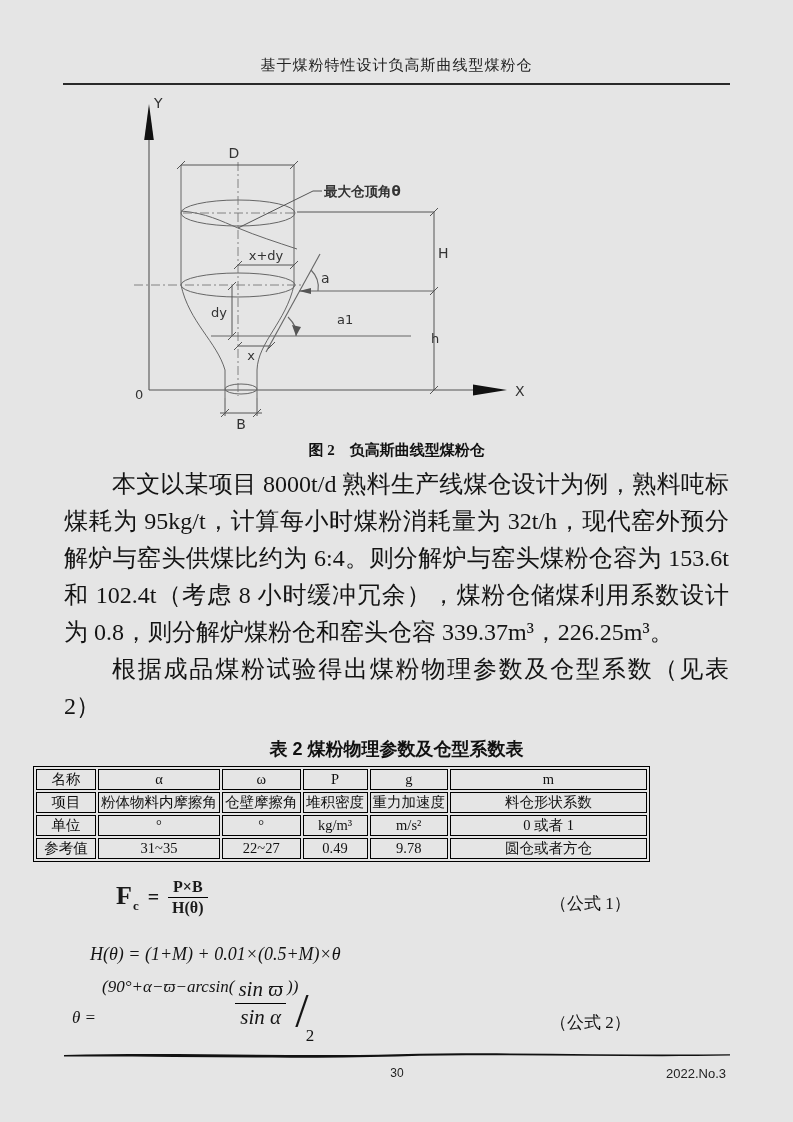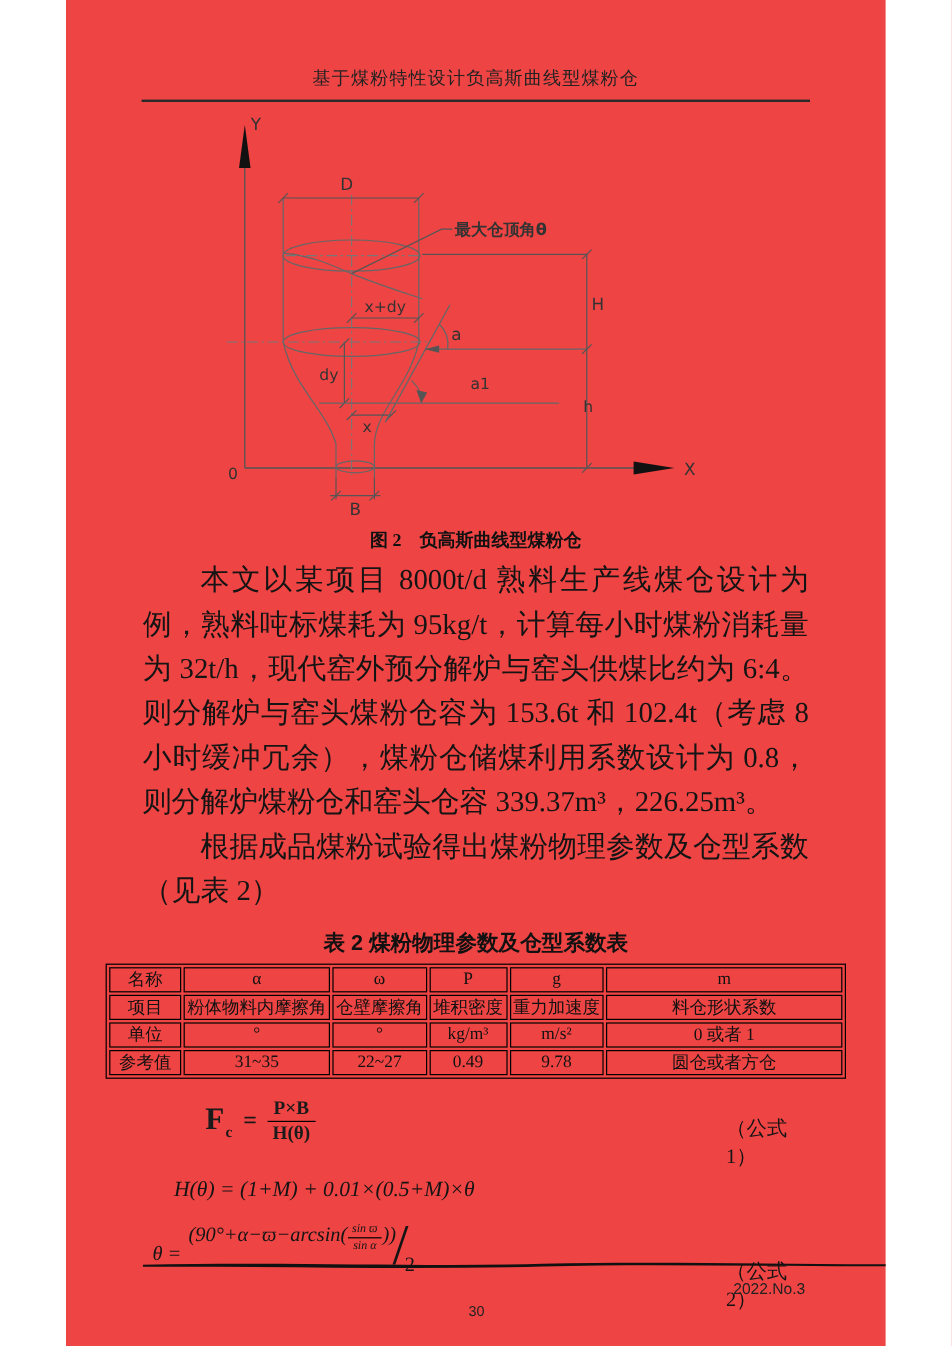--- a/index.html
+++ b/index.html
@@ -1,17 +1,17 @@
 <!DOCTYPE html>
 <html><head>
 <meta charset="utf-8">
 <style>
   html,body{margin:0;padding:0;background:#fff;}
   .page{
-    position:relative;width:683px;height:1122px;background:#ef4444;margin:0 auto;
+    position:relative;width:793px;height:1122px;background:#e5e5e5;margin:0 auto;
     font-family:"Liberation Serif","DejaVu Serif",serif;color:#1a1a1a;overflow:hidden;
   }
   
   .hdr{margin:0 63px;padding-top:56px;border-bottom:2px solid #2a2a2a;}
   .hdr-title{text-align:center;font-size:15px;letter-spacing:1px;padding-bottom:8px;color:#222;}
   
   .fig-svg{display:block;margin:5px 0 0 121px;}
   .fig-svg text{font-family:"DejaVu Sans","Liberation Sans",sans-serif;fill:#333;}
   .fig-caption{text-align:center;font-weight:bold;font-size:15px;margin-top:6px;color:#111;}
   
@@ -40,31 +40,31 @@
   .frac .num{padding:0 5px 1px 5px;border-bottom:1.6px solid #000;}
   .frac .den{padding:1px 5px 0 5px;}
   .ftag{position:absolute;left:486px;top:14px;font-size:17px;color:#141414;}
   .hformula{margin:14px 64px 0 64px;padding-left:26px;font-size:18px;
     font-family:"Liberation Serif",serif;font-style:italic;color:#141414;}
   .formula2-row{position:relative;margin:12px 64px 0 64px;height:70px;}
   .f2-wrap{position:absolute;left:8px;top:0;display:flex;align-items:center;
     font-family:"Liberation Serif",serif;font-style:italic;font-size:17px;color:#141414;}
   .f2-lhs{margin-right:6px;align-self:center;padding-top:14px;}
   .f2-num{display:inline-flex;align-items:flex-start;margin-bottom:14px;}
-  .ifrac{display:inline-flex;flex-direction:column;align-items:center;font-size:10px;margin:0 1px;}
+  .ifrac{display:inline-flex;flex-direction:column;align-items:center;font-size:21px;margin:0 1px;}
   .ifrac .num{padding:0 3px 1px 3px;border-bottom:1.3px solid #000;}
   .ifrac .den{padding:1px 3px 0 3px;}
   .f2-slash{font-style:normal;font-size:48px;font-weight:400;line-height:48px;margin:0 -3px;color:#141414;}
   .f2-den{align-self:flex-end;margin-bottom:-2px;font-style:normal;}
   .ftag2{position:absolute;left:486px;top:34px;font-size:17px;color:#141414;}
   
   .footer{position:absolute;left:64px;right:63px;top:1046px;}
   .footer-nums{position:relative;height:20px;margin-top:2px;
     font-family:"Liberation Sans","DejaVu Sans",sans-serif;}
-  .page-num{position:absolute;left:0;right:0;text-align:center;font-size:12px;color:#222;margin-top:20px;}
+  .page-num{position:absolute;left:0;right:0;text-align:center;font-size:12px;color:#222;}
   .issue{position:absolute;right:4px;font-size:13px;color:#222;}
 </style>
 </head>
 <body>
 
 <div class="page">
 
   <div class="hdr">
     <div class="hdr-title">基于煤粉特性设计负高斯曲线型煤粉仓</div>
   </div>

